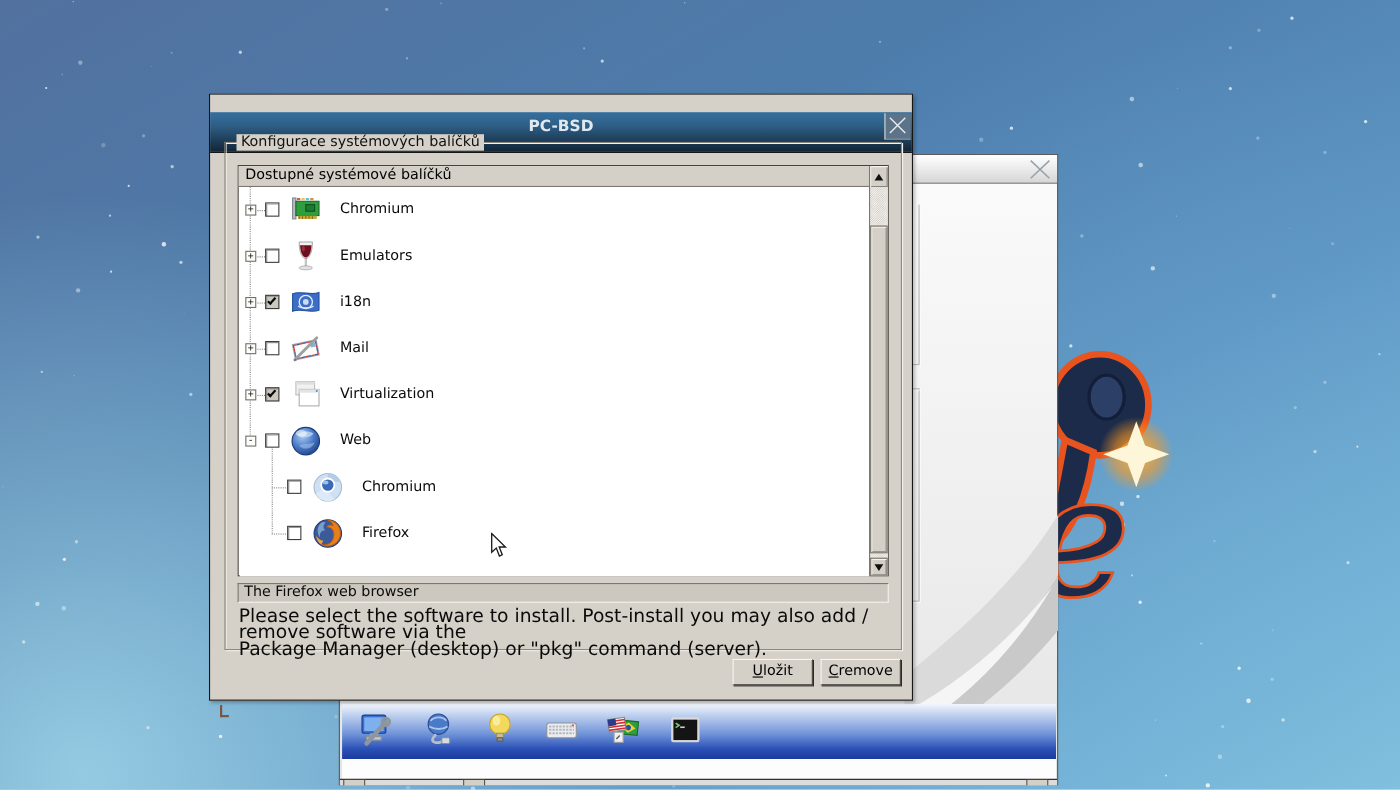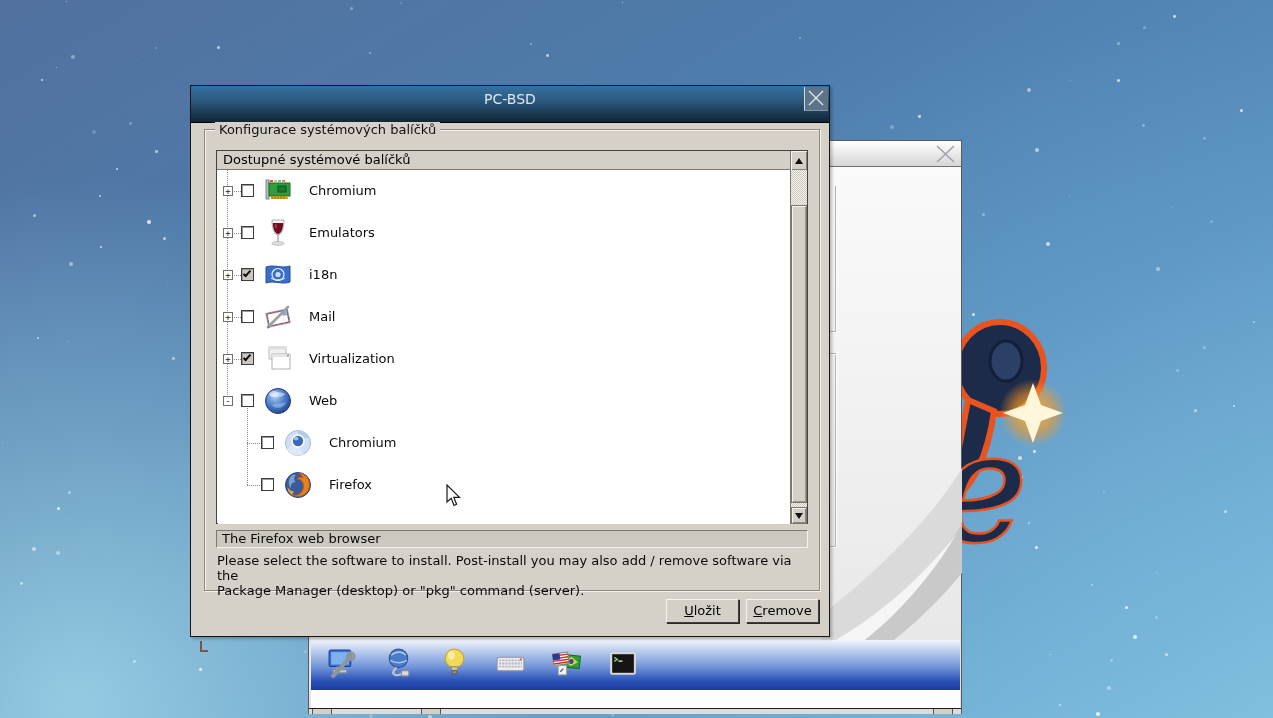--- a/index.html
+++ b/index.html
@@ -30,23 +30,23 @@
     background:linear-gradient(#f2f6fd 0%, #c4d4f0 18%, #6f93d8 55%, #2a50b6 82%, #1b3a9e 100%); }
   .tb-icon { position:absolute; top:7px; width:33px; height:33px; }
   .wiz-white-strip { position:absolute; left:2px; top:549px; width:649px; height:18px; background:#fdfdfd; }
   .wiz-bottombar { position:absolute; left:0px; top:567px; width:652px; height:6px;
     background:#dcdcdc; border-top:1px solid #1e1e1e; }
   .grip { position:absolute; top:0; width:20px; height:5px; background:#d4d0c8; border-right:1px solid #555; border-left:1px solid #555; }
 
   
   .dialog { position:absolute; left:190px; top:85px; width:640px; height:552px;
     background:#d5d1c8; border:1px solid #161616; box-shadow:2px 2px 3px rgba(0,0,0,.25); }
-  .titlebar { position:absolute; left:0; top:0; width:100%; height:37px;
+  .titlebar { position:absolute; left:0; top:16px; width:100%; height:37px;
     background:linear-gradient(#35709f 0%, #2e5d85 35%, #1c3a54 75%, #122635 100%);
-    border-bottom:1px solid #000; }
+    border-bottom:1px solid #000;font-weight:bold; }
   .titlebar .title { width:100%; text-align:center; line-height:26px; color:#dfe8ef; font-size:14px; }
   .close-btn { position:absolute; right:1px; top:1px; width:24px; height:24px; background:#5d7488;
     border-left:1px solid #cfd9e2; border-bottom:1px solid #8296a6; }
 
   .groupbox { position:absolute; left:13px; top:43px; width:616px; height:462px;
     border:1px solid #8d897f; box-shadow:inset 1px 1px 0 #f4f2ec, 1px 1px 0 #f4f2ec; }
   .groupbox-label { position:absolute; left:24px; top:36px; background:#d5d1c8; padding:0 4px;
     font-size:13px; color:#111; }
 
   .listframe { position:absolute; left:25px; top:64px; width:592px; height:374px;
@@ -85,21 +85,21 @@
   .cb[data-checked="true"] .mark { display:block; }
   .node-icon { position:absolute; left:44px; top:5px; width:32px; height:32px; }
   .tlabel { position:absolute; left:91px; top:0; line-height:42px; font-size:13px; color:#0a0a0a; }
   .trow.child .cb { left:43px; }
   .trow.child .node-icon { left:64px; }
   .trow.child .tlabel { left:111px; }
 
   .statusbox { position:absolute; left:25px; top:444px; width:592px; height:18px; background:#ccc8c0;
     border:1px solid; border-color:#7c786f #f5f3ee #f5f3ee #7c786f; font-size:13px; line-height:16px;
     padding-left:5px; color:#0a0a0a; }
-  .instructions { position:absolute; left:26px; top:467px; width:600px; font-size:13px; line-height:15px; color:#0a0a0a; }
+  .instructions { position:absolute; left:26px; top:467px; width:600px; font-size:17px; line-height:15px; color:#0a0a0a; }
 
   .dlg-btn { position:absolute; top:513px; width:73px; height:24px; background:#d4d0c8;
     border:1px solid; border-color:#f7f5f0 #43403a #43403a #f7f5f0; box-shadow:1px 1px 0 #2a2a2a;
     font-size:13px; text-align:center; line-height:22px; color:#000; cursor:default; }
   .u { text-decoration:underline; }
 
   
   .logo { position:absolute; left:930px; top:295px; }
 
   .cursor { position:absolute; left:446px; top:484px; }

